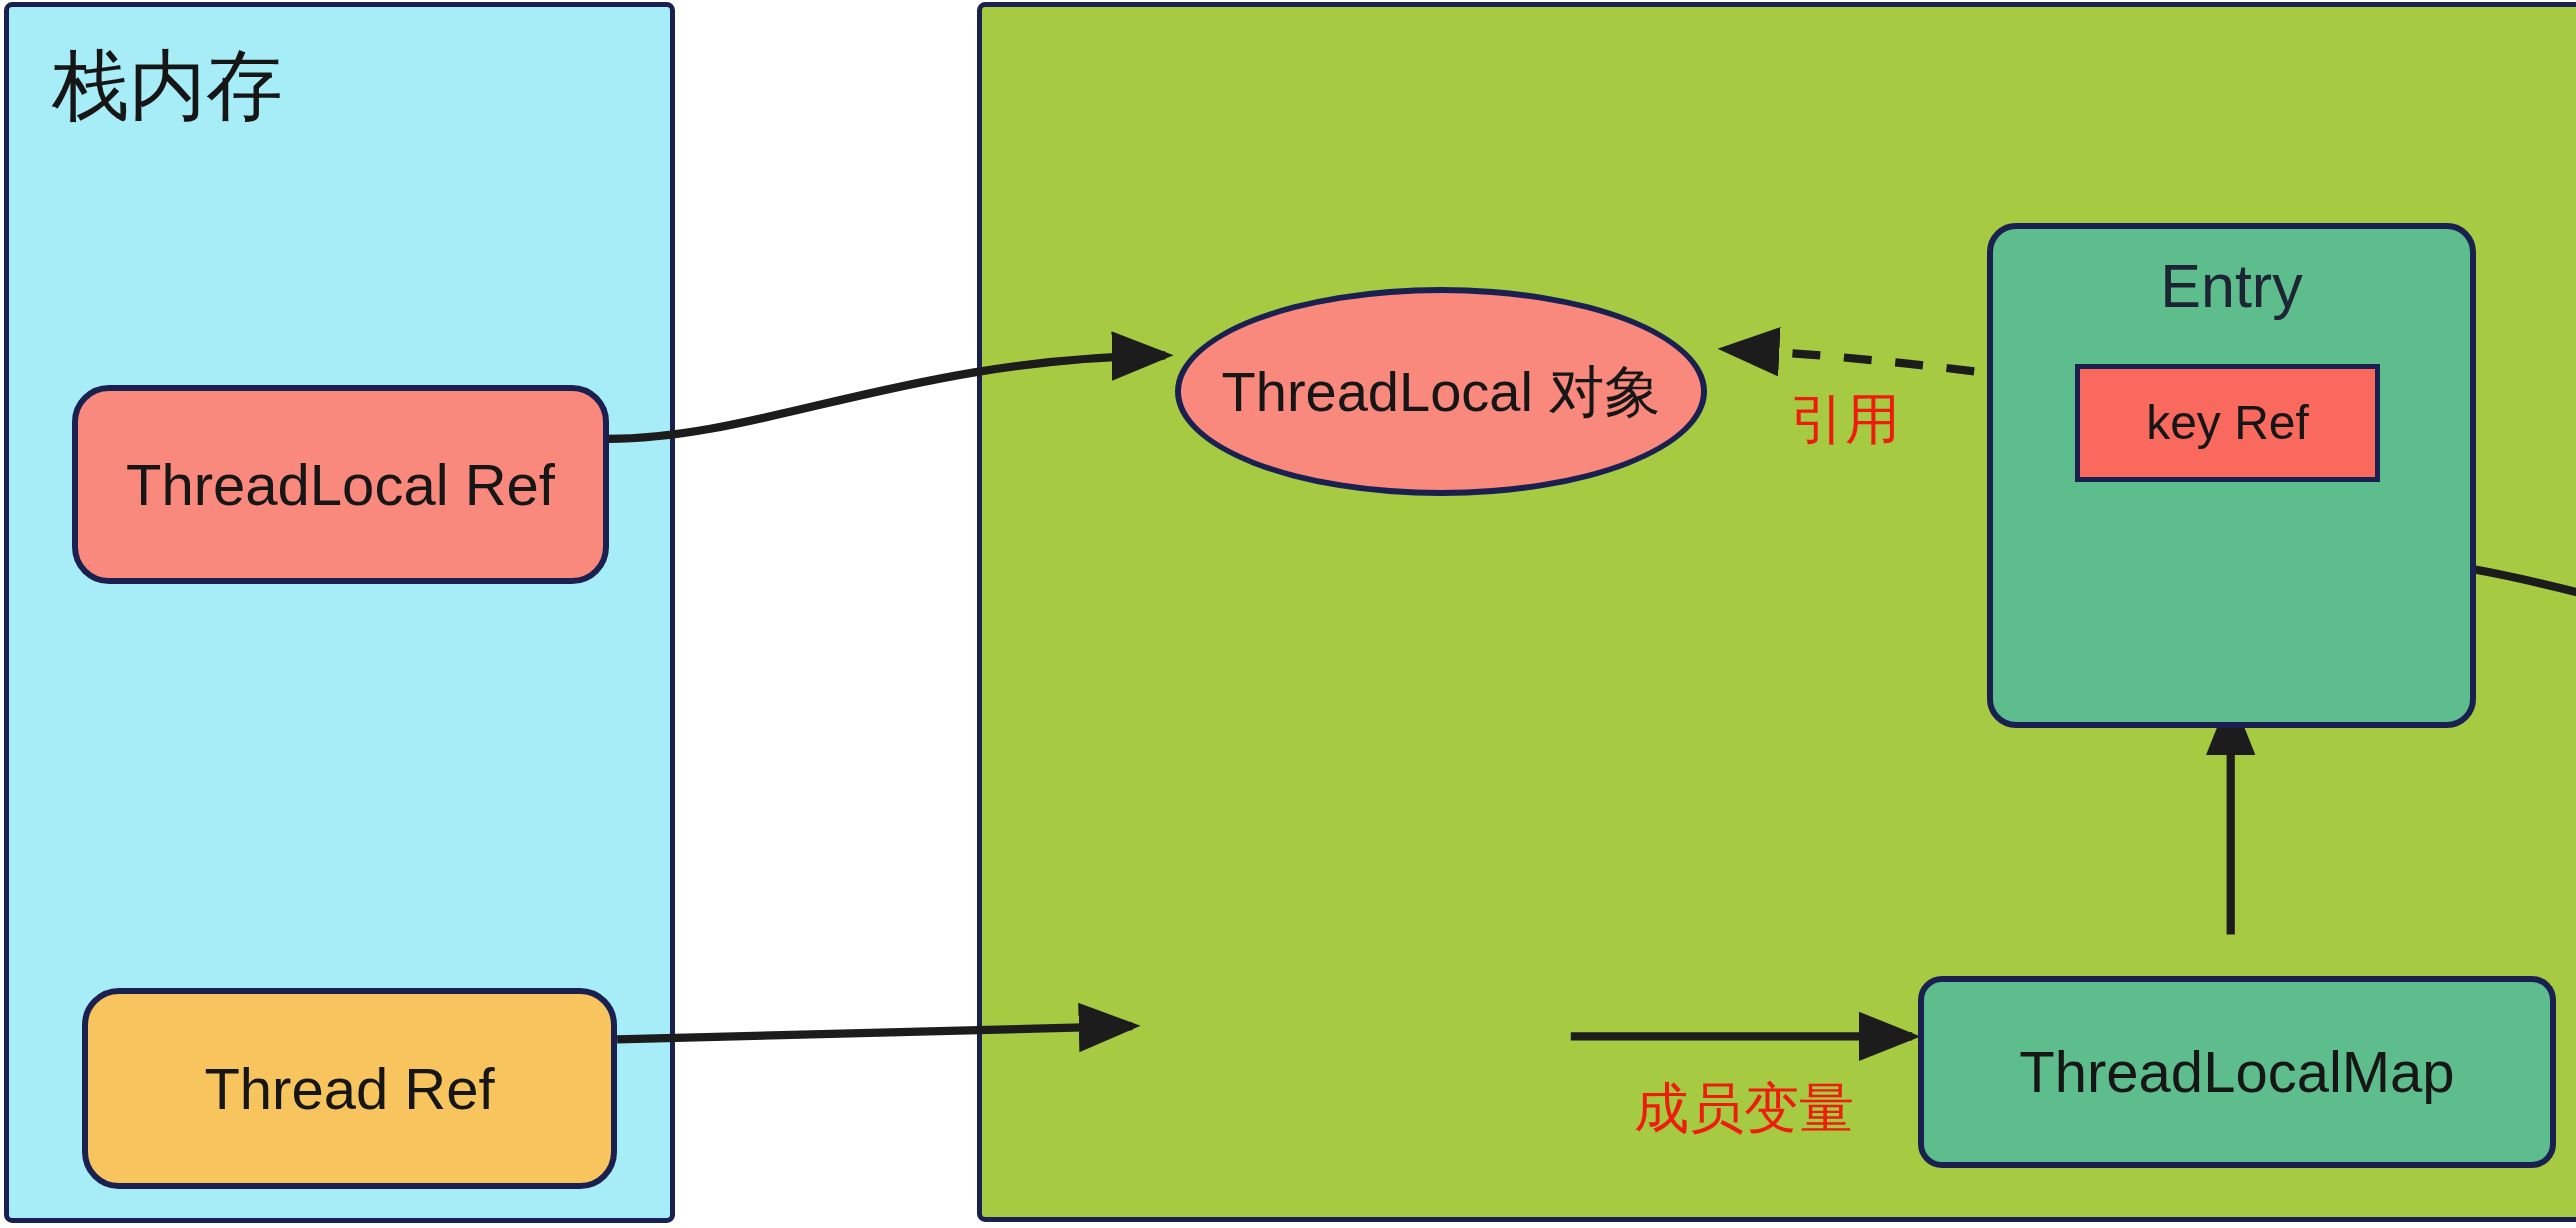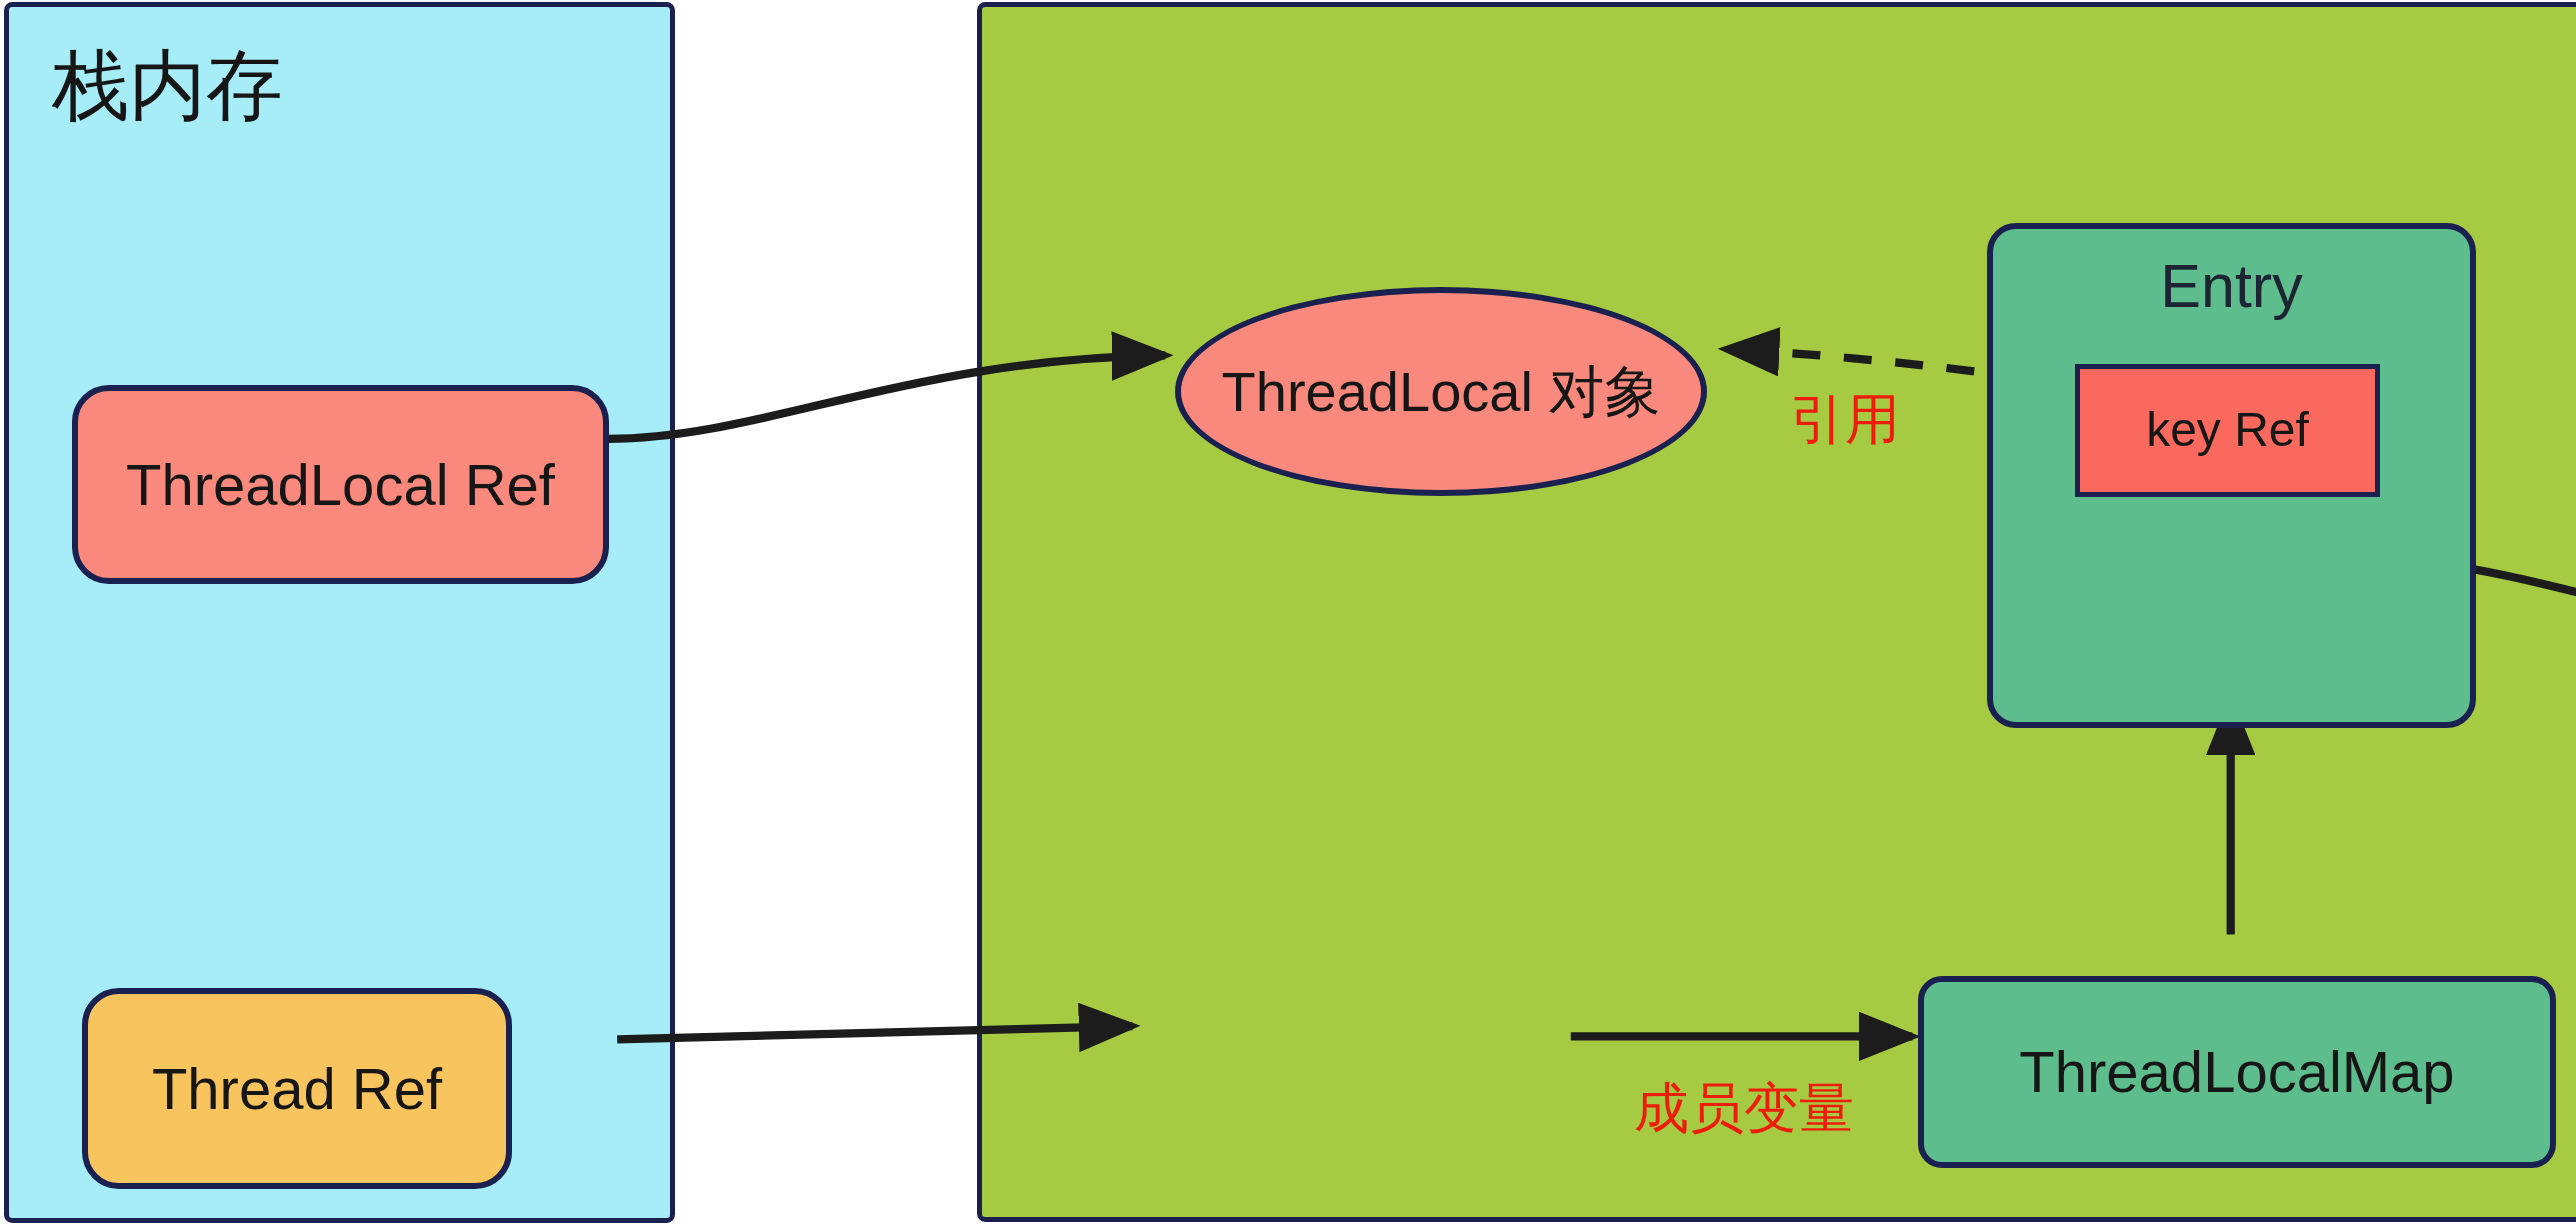--- a/index.html
+++ b/index.html
@@ -24,27 +24,27 @@
 
   
   .node{
     position:absolute;box-sizing:border-box;border:6.2px solid var(--navy);
     display:flex;align-items:center;justify-content:center;
     color:var(--text_dark);line-height:1.1;text-align:center;margin-top:42px;
   }
   .rounded{border-radius:37px;align-items:center;}
   .ellipse{border-radius:50%;}
   .threadlocal-ref{left:72px;top:343px;width:537px;height:199px;background:var(--salmon);font-size:58px;}
-  .thread-ref{left:82px;top:946px;width:430px;height:201px;background:var(--orange);font-size:58px;}
+  .thread-ref{left:82px;top:946px;width:535px;height:201px;background:var(--orange);font-size:58px;}
   .threadlocal-obj{left:1175px;top:245px;width:532px;height:209px;background:var(--salmon);font-size:56px;}
   .thread-obj{left:1139px;top:936px;width:432px;height:205px;background:var(--orange_deep);font-size:58px;}
   .entry{left:1987px;top:181px;width:489px;height:505px;background:var(--teal);border-radius:29px;display:block;}
   .entry-title{position:absolute;left:0;right:0;top:24px;text-align:center;font-size:61px;color:#1d2433;}
   .ref-cell{
-    position:absolute;left:82px;width:305px;height:133px;box-sizing:border-box;
+    position:absolute;left:82px;width:305px;height:118px;box-sizing:border-box;
     border:5.2px solid var(--navy);display:flex;align-items:center;justify-content:center;
     font-size:48px;color:var(--text_dark);
   }
   .key-ref{top:135px;background:var(--salmon_deep);}
   .value-ref{top:308px;background:var(--purple);}
   .tlmap{left:1918px;top:934px;width:638px;height:192px;background:var(--teal);border-radius:24px;font-size:58px;}
 
   
   .edge-label{position:absolute;color:var(--label_red);font-size:55px;line-height:1;text-align:center;margin-top:11px;}
   .label-yinyong-key{left:1742px;top:381px;width:206px;}

